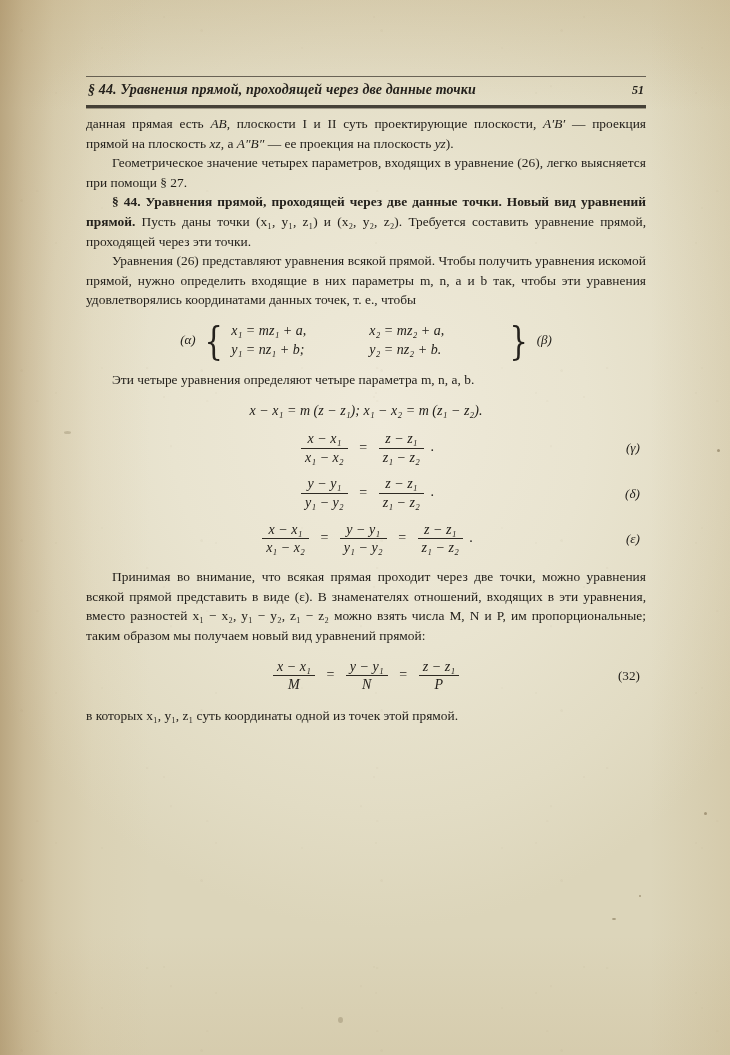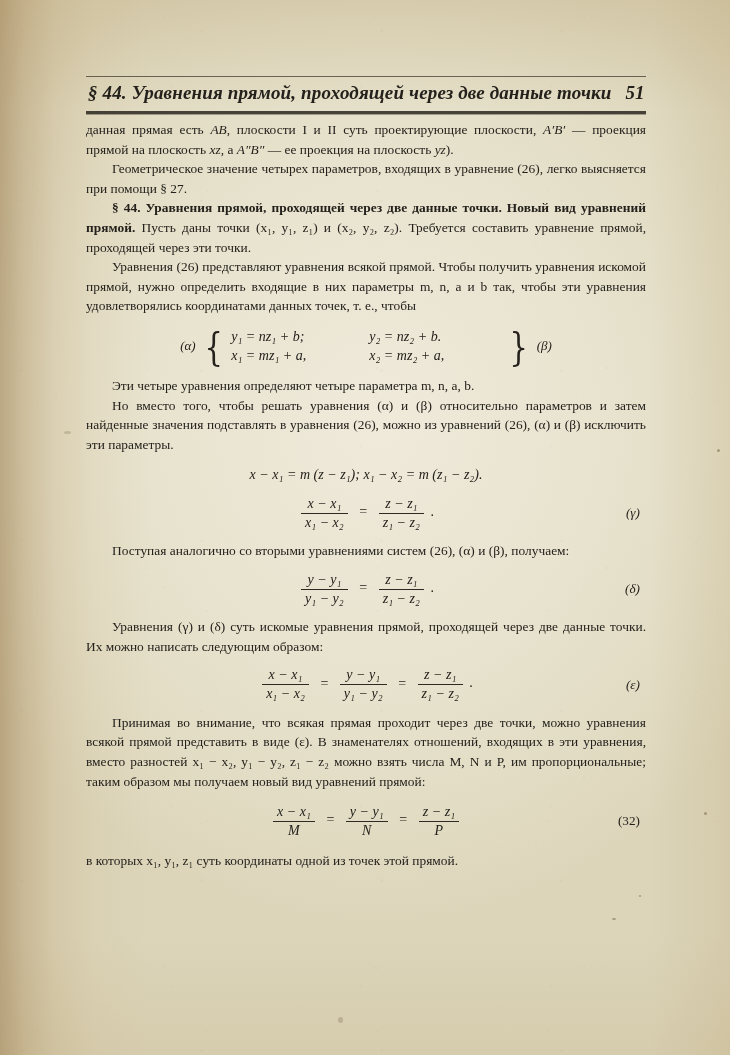--- a/index.html
+++ b/index.html
@@ -103,28 +103,28 @@
   }
   .running-head {
     display: flex;
     align-items: baseline;
     justify-content: space-between;
     padding: 5px 2px 4px 2px;
   }
   .running-head .rh-title {
     font-style: italic;
     font-weight: 700;
-    font-size: 19px;
+    font-size: 14px;
     letter-spacing: 0.15px;
     white-space: nowrap;
   }
   .running-head .rh-page {
     font-style: italic;
     font-weight: 700;
-    font-size: 19px;
+    font-size: 12px;
     padding-left: 14px;
   }
 
   .body {
     margin-top: 6px;
     font-size: 13.4px;
     line-height: 19.6px;
     text-align: justify;
     text-justify: inter-word;
     letter-spacing: 0.02px;
@@ -240,35 +240,34 @@
       <p><span class="bold">§ 44. Уравнения прямой, проходящей через две данные точки. Новый вид уравнений прямой.</span><span> Пусть даны точки (x₁, y₁, z₁) и (x₂, y₂, z₂). Требуется составить уравнение прямой, проходящей через эти точки.</span></p>
 
       <p>Уравнения (26) представляют уравнения всякой прямой. Чтобы получить уравнения искомой прямой, нужно определить входящие в них параметры m, n, a и b так, чтобы эти уравнения удовлетворялись координатами данных точек, т. е., чтобы</p>
 
       <div class="eq">
         <span class="system">
           <span class="sys-label">(α)</span>
           <span class="brace">{</span>
           <span class="sys-rows">
             <span class="row">
+              <span class="cell-a mi">x₁ = mz₁ + a,</span>
+              <span class="cell-b mi">x₂ = mz₂ + a,</span>
+            </span>
+            <span class="row">
               <span class="cell-a mi">y₁ = nz₁ + b;</span>
               <span class="cell-b mi">y₂ = nz₂ + b.</span>
             </span>
-            <span class="row">
-              <span class="cell-a mi">x₁ = mz₁ + a,</span>
-              <span class="cell-b mi">x₂ = mz₂ + a,</span>
-            </span>
           </span>
           <span class="brace">}</span>
           <span class="sys-label">(β)</span>
         </span>
       </div>
 
       <p>Эти четыре уравнения определяют четыре параметра m, n, a, b.</p>
-      <p>Но вместо того, чтобы решать уравнения (α) и (β) относительно параметров и затем найденные значения подставлять в уравнения (26), можно из уравнений (26), (α) и (β) исключить эти параметры.</p>
 
       <div class="eq">
         <span class="eq-inner mi">x − x₁ = m (z − z₁);   x₁ − x₂ = m (z₁ − z₂).</span>
       </div>
 
 
       <div class="eq">
         <span class="eq-inner">
           <span class="frac mi">
             <span class="num">x − x₁</span>
@@ -277,39 +276,37 @@
           <span class="rel">=</span>
           <span class="frac mi">
             <span class="num">z − z₁</span>
             <span class="den">z₁ − z₂</span>
           </span>
           <span>.</span>
         </span>
         <span class="eq-tag italic">(γ)</span>
       </div>
 
-      <p>Поступая аналогично со вторыми уравнениями систем (26), (α) и (β), получаем:</p>
 
       <div class="eq">
         <span class="eq-inner">
           <span class="frac mi">
             <span class="num">y − y₁</span>
             <span class="den">y₁ − y₂</span>
           </span>
           <span class="rel">=</span>
           <span class="frac mi">
             <span class="num">z − z₁</span>
             <span class="den">z₁ − z₂</span>
           </span>
           <span>.</span>
         </span>
         <span class="eq-tag italic">(δ)</span>
       </div>
 
-      <p>Уравнения (γ) и (δ) суть искомые уравнения прямой, проходящей через две данные точки. Их можно написать следующим образом:</p>
 
       <div class="eq">
         <span class="eq-inner">
           <span class="frac mi">
             <span class="num">x − x₁</span>
             <span class="den">x₁ − x₂</span>
           </span>
           <span class="rel">=</span>
           <span class="frac mi">
             <span class="num">y − y₁</span>

